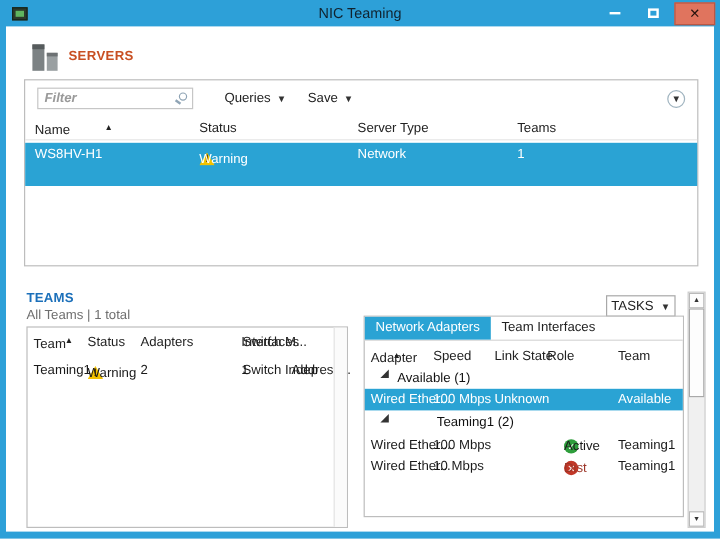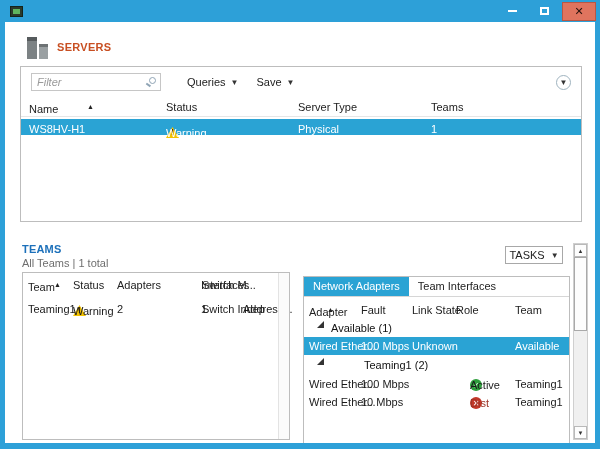--- a/index.html
+++ b/index.html
@@ -28,54 +28,54 @@
   .servers-icon{left:22px; top:15px; width:26px; height:22px;}
   .bar1{position:absolute; left:0; top:0; width:10px; height:22px; background:#7c8284;}
   .bar1::after{content:""; position:absolute; left:0; top:0; width:10px; height:4px; background:#565b5d;}
   .bar2{position:absolute; left:12px; top:7px; width:9px; height:15px; background:#9aa0a2;}
   .bar2::after{content:""; position:absolute; left:0; top:0; width:9px; height:3px; background:#6d7274;}
   .servers-heading{left:52px; top:19px; color:var(--heading-orange); font-weight:bold; letter-spacing:.3px;}
   
   .servers-panel{left:15px; top:44px; width:562px; height:156px; border:1px solid #bdbdbd;}
   .toolbar{position:absolute; left:0; top:0; right:0; height:30px; display:flex; align-items:center; padding:0 10px;}
   .filter-wrap{position:relative; width:130px;}
-  .filter-input{width:130px; height:18px; border:1px solid #c6c6c6; padding:0 18px 0 5px; font-style:italic; font-size:11px; color:#444; font-family:inherit;}
+  .filter-input{width:130px; height:18px; border:1px solid #c6c6c6; padding:0 18px 0 5px; font-style:italic; font-size:11px; color:#444; font-family:inherit;font-weight:bold;}
   .filter-input::placeholder{color:#9a9a9a; font-style:italic;}
   .mag{position:absolute; right:5px; top:4px; width:7px; height:7px; border:1px solid #8fa4b5; border-radius:50%;}
   .mag::after{content:""; position:absolute; left:-4px; top:6px; width:5px; height:1.5px; background:#8fa4b5; transform:rotate(35deg);}
   .dd{display:flex; align-items:center; gap:5px; cursor:pointer; color:#222;}
   .dd-queries{margin-left:26px;}
   .dd-save{margin-left:18px;}
   .caret{font-size:8px; color:#333;}
   .chevron-btn{margin-left:auto; width:15px; height:15px; border:1px solid #9fb3bf; border-radius:50%; display:flex; align-items:center; justify-content:center; color:#333; font-size:8px; cursor:pointer;}
   .hdr-row{position:absolute; left:0; right:0; height:18px;}
   .hdr-row span{position:absolute; top:2px; color:#222;}
   .srv-hdr{top:32px; border-bottom:1px solid #e6e6e6;text-decoration:underline;}
   .c-name{left:8px;} .c-status{left:145px;} .c-stype{left:277px;} .c-teams{left:410px;}
   .sort{position:absolute; font-size:7px; color:#777; top:-3px;}
-  .row{position:absolute; left:0; right:0; height:16px;}
+  .row{position:absolute; left:0; right:0; height:36px;}
   .row span{position:absolute; top:4px;}
   .srv-row{top:52px; background:var(--selection); color:#fff;}
   
   .warn{display:inline-block; width:13px; height:11px; background:var(--warning); clip-path:polygon(50% 0,100% 100%,0 100%); position:relative;}
   .warn::after{content:"!"; position:absolute; left:0; right:0; top:0px; text-align:center; font-size:9px; font-weight:bold; color:#4a3500; font-style:normal;}
   .with-icon{display:flex; gap:4px; align-items:center;}
   
   .teams-heading{left:17px; top:221px; color:var(--heading-blue); font-weight:bold; letter-spacing:.2px;}
   .teams-subtitle{left:17px; top:235px; color:#6e6e6e;}
   .teams-table{left:17px; top:250px; width:268px; height:168px; border:1px solid #bdbdbd;}
   .scroll-track{position:absolute; top:0; right:0; bottom:0; width:11px; border-left:1px solid #e3e3e3; background:#fbfbfb;}
   .t-team{left:5px;} .t-status{left:50px;} .t-adapters{left:94px;} .t-interfaces{left:135px;margin-left:43px;} .t-switch{left:179px;} .t-load{left:220px;}
   .teams-hdr{top:4px;}
   .teams-row{top:26px;}
   .teams-row .with-icon{top:2px;}
   
   .adapters-heading{left:298px; top:221px; color:var(--heading-blue); font-weight:bold; width:210px;}
   .tasks-btn{left:500px; top:224px; width:58px; height:18px; border:1px solid #a8a8a8; display:flex; align-items:center; justify-content:center; gap:6px; cursor:pointer; color:#222;}
-  .adapters-table{left:298px; top:254px; width:267px; height:168px; border:1px solid #bdbdbd;}
+  .adapters-table{left:298px; top:241px; width:267px; height:168px; border:1px solid #bdbdbd;}
   .tabs{position:absolute; left:0; top:0; right:0; height:20px; display:flex; border-bottom:1px solid #d6d6d6; background:#fff;}
   .tab{padding:3px 9px 0 9px; cursor:pointer; color:#222;}
   .tab.active{background:var(--selection); color:#fff;}
   .a-adapter{left:5px;} .a-speed{left:57px;} .a-link{left:108px;} .a-role{left:152px;} .a-team{left:211px;}
   .ad-hdr{top:25px;}
   .grp{position:absolute; left:13px; height:14px; display:flex; align-items:flex-start; gap:7px; color:#111;}
   .expander{width:0; height:0; border-left:7px solid transparent; border-bottom:7px solid #333; transform:translateY(-1px);}
   .ad-grp1{top:45px;} .ad-grp2{top:82px;gap:40px;}
   .ad-row1{top:60px; height:18px; background:var(--selection); color:#fff;}
   .ad-row1 span{top:3px;}
@@ -94,20 +94,21 @@
   .sb-up{top:0;} .sb-down{bottom:0;}
   .sb-thumb{position:absolute; left:0; right:0; top:13px; height:74px; background:#fdfdfd; border:1px solid #a9a9a9; cursor:grab;}
 </style>
 </head>
 <body>
 
 <div class="window">
 
   <div class="titlebar">
     <div class="app-icon"></div>
+    <div class="title">NIC Teaming</div>
     <div class="controls">
       <div class="ctl">
           <span class="min-glyph"></span>
         </div>
       <div class="ctl">
           <span class="max-glyph"></span>
         </div>
       <div class="ctl close">
           <span>✕</span>
         </div>
@@ -146,21 +147,21 @@
         <span class="c-status">Status</span>
         <span class="c-stype">Server Type</span>
         <span class="c-teams">Teams</span>
       </div>
       <div class="row srv-row">
         <span class="c-name">WS8HV-H1</span>
         <span class="c-status with-icon">
             <span class="warn"></span>
             <span>Warning</span>
           </span>
-        <span class="c-stype">Physical</span>
+        <span class="c-stype">Network</span>
         <span class="c-teams">1</span>
       </div>
     </div>
 
     <div class="abs teams-heading">TEAMS</div>
     <div class="abs teams-subtitle">All Teams | 1 total</div>
     <div class="abs teams-table">
       <div class="hdr-row teams-hdr">
         <span class="t-team">
             <span>Team</span>
@@ -192,21 +193,21 @@
     <div class="abs adapters-table">
       <div class="tabs">
         <div class="tab active">Network Adapters</div>
         <div class="tab">Team Interfaces</div>
       </div>
       <div class="hdr-row ad-hdr">
         <span class="a-adapter">
             <span>Adapter</span>
             <span class="sort" style="left:18px;">▲</span>
           </span>
-        <span class="a-speed">Fault</span>
+        <span class="a-speed">Speed</span>
         <span class="a-link">Link State</span>
         <span class="a-role">Role</span>
         <span class="a-team">Team</span>
       </div>
 
       <div class="grp ad-grp1">
         <span class="expander"></span>
         <span>Available (1)</span>
       </div>
       <div class="row ad-row1">

